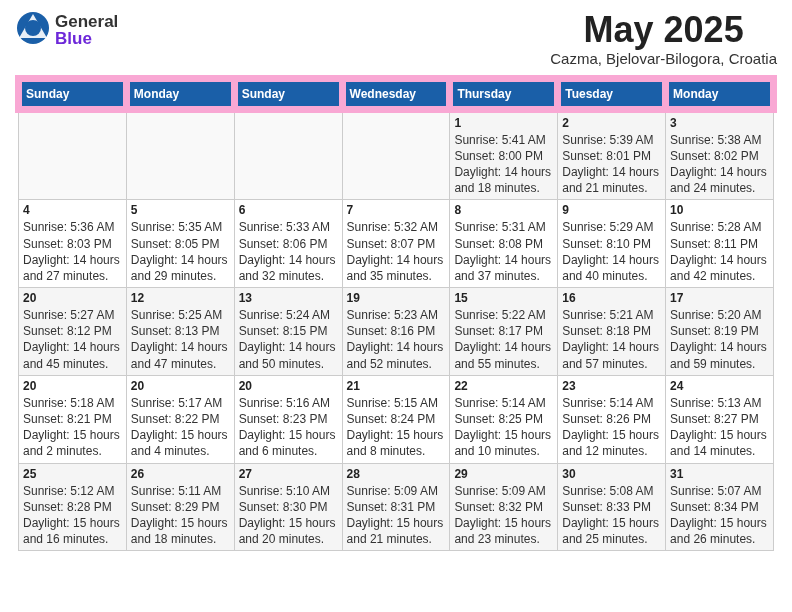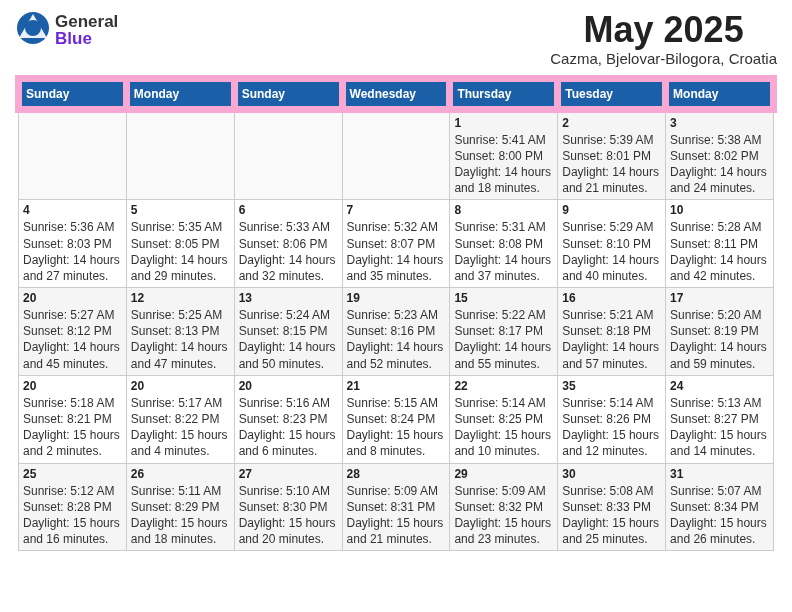--- a/index.html
+++ b/index.html
@@ -231,21 +231,21 @@
           </td>
           <td>
             <span class="day-num">21</span>
             <div class="day-info">Sunrise: 5:15 AM<br>Sunset: 8:24 PM<br>Daylight: 15 hours<br>and 8 minutes.</div>
           </td>
           <td>
             <span class="day-num">22</span>
             <div class="day-info">Sunrise: 5:14 AM<br>Sunset: 8:25 PM<br>Daylight: 15 hours<br>and 10 minutes.</div>
           </td>
           <td>
-            <span class="day-num">35</span>
+            <span class="day-num">23</span>
             <div class="day-info">Sunrise: 5:14 AM<br>Sunset: 8:26 PM<br>Daylight: 15 hours<br>and 12 minutes.</div>
           </td>
           <td>
             <span class="day-num">24</span>
             <div class="day-info">Sunrise: 5:13 AM<br>Sunset: 8:27 PM<br>Daylight: 15 hours<br>and 14 minutes.</div>
           </td>
         </tr>
         <tr>
           <td>
             <span class="day-num">25</span>

